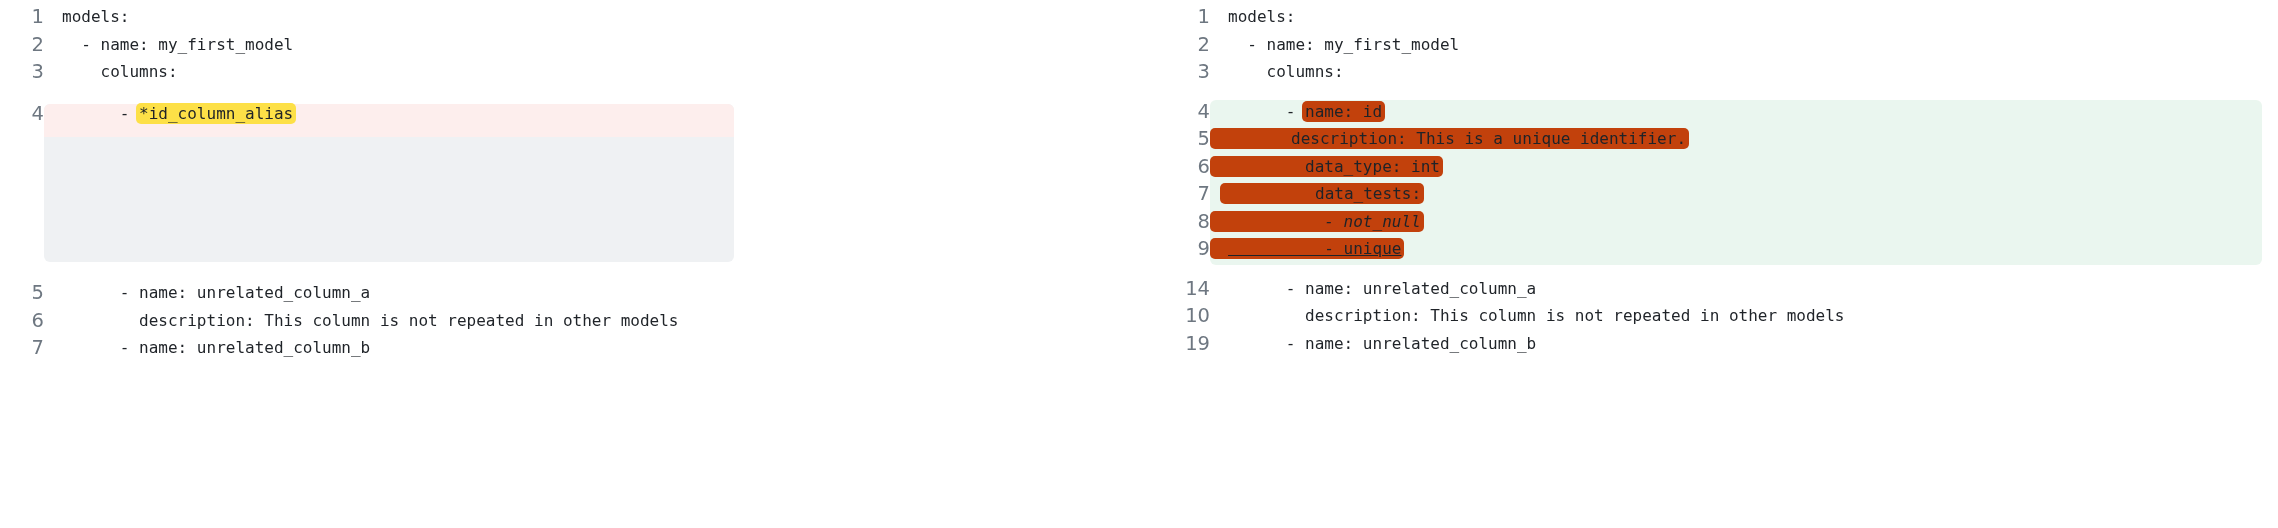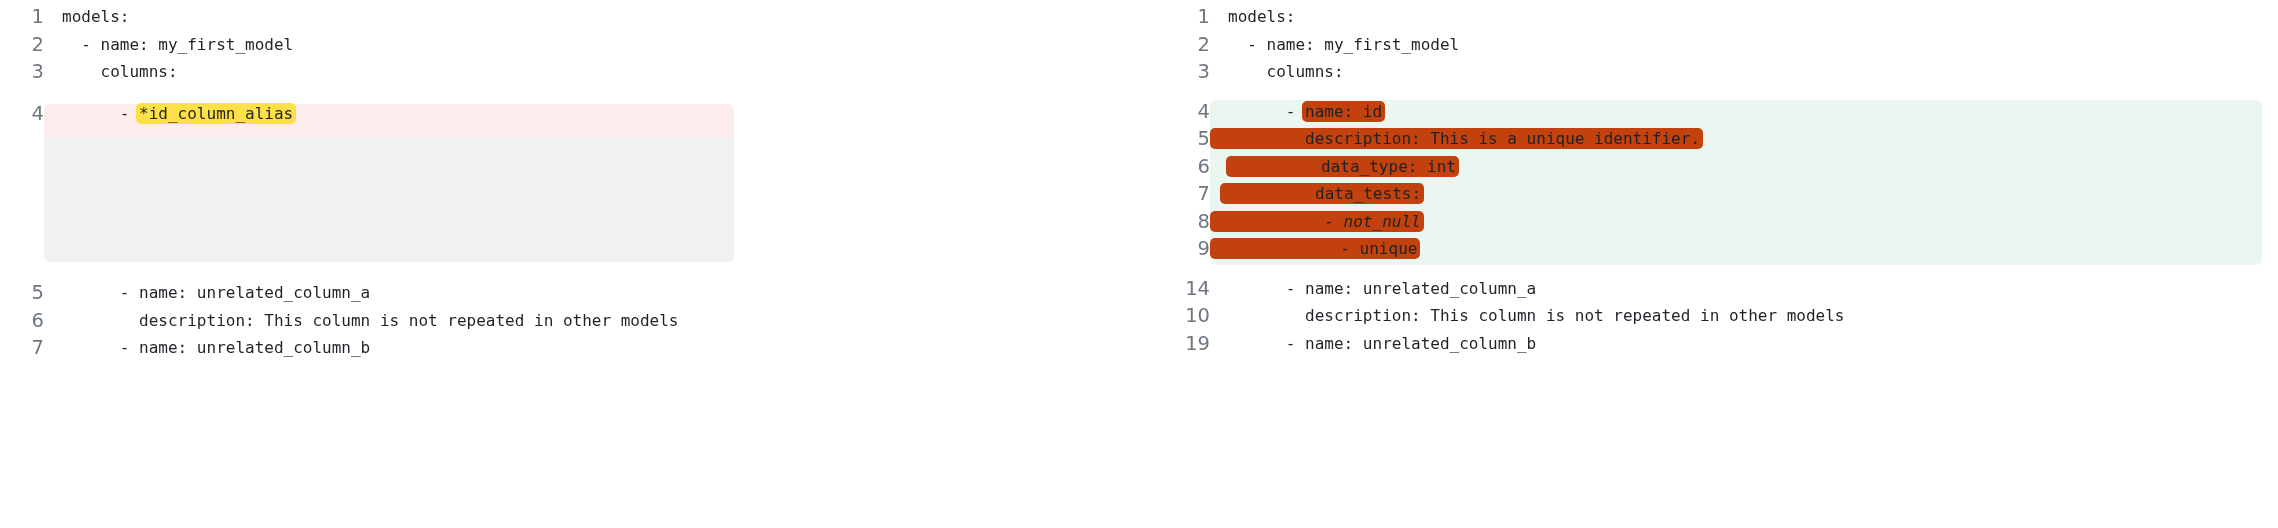--- a/index.html
+++ b/index.html
@@ -182,41 +182,41 @@
       <div class="code-cell"><span class="rowtext">    columns:</span></div>
     </div>
 
     <div class="code-row over" style="margin-top:12px;">
       <div class="gutter">4</div>
       <div class="code-cell"><span class="rowtext">      - </span><span class="rowtext hl hl-add">name: id</span></div>
     </div>
 
     <div class="code-row over">
       <div class="gutter">5</div>
-      <div class="code-cell" style="padding-left:0;"><span class="rowtext hl hl-add" style="margin-left:0;padding-left:18px;">        description: This is a unique identifier.</span></div>
+      <div class="code-cell" style="padding-left:0;"><span class="rowtext hl hl-add" style="margin-left:0;padding-left:4px;">        description: This is a unique identifier.</span></div>
     </div>
 
     <div class="code-row over">
       <div class="gutter">6</div>
-      <div class="code-cell" style="padding-left:0;"><span class="rowtext hl hl-add" style="margin-left:16px;padding-left:18px;">        data_type: int</span></div>
+      <div class="code-cell" style="padding-left:0;"><span class="rowtext hl hl-add" style="margin-left:0;padding-left:18px;">        data_type: int</span></div>
     </div>
 
     <div class="code-row over">
       <div class="gutter">7</div>
       <div class="code-cell" style="padding-left:10px;"><span class="rowtext hl hl-add" style="margin-left:0;padding-left:18px;">        data_tests:</span></div>
     </div>
 
     <div class="code-row over">
       <div class="gutter">8</div>
       <div class="code-cell" style="padding-left:0;font-style:italic;"><span class="rowtext hl hl-add" style="margin-left:0;padding-left:18px;">          - not_null</span></div>
     </div>
 
     <div class="code-row over">
       <div class="gutter">9</div>
-      <div class="code-cell" style="padding-left:0;"><span class="rowtext hl hl-add" style="margin-left:0;padding-left:34px;">          - unique</span></div>
+      <div class="code-cell" style="padding-left:0;"><span class="rowtext hl hl-add" style="margin-left:0;padding-left:18px;text-decoration:underline;">          - unique</span></div>
     </div>
 
     <div class="code-row over" style="margin-top:12px;">
       <div class="gutter">14</div>
       <div class="code-cell"><span class="rowtext">      - name: unrelated_column_a</span></div>
     </div>
 
     <div class="code-row over">
       <div class="gutter">10</div>
       <div class="code-cell"><span class="rowtext">        description: This column is not repeated in other models</span></div>

